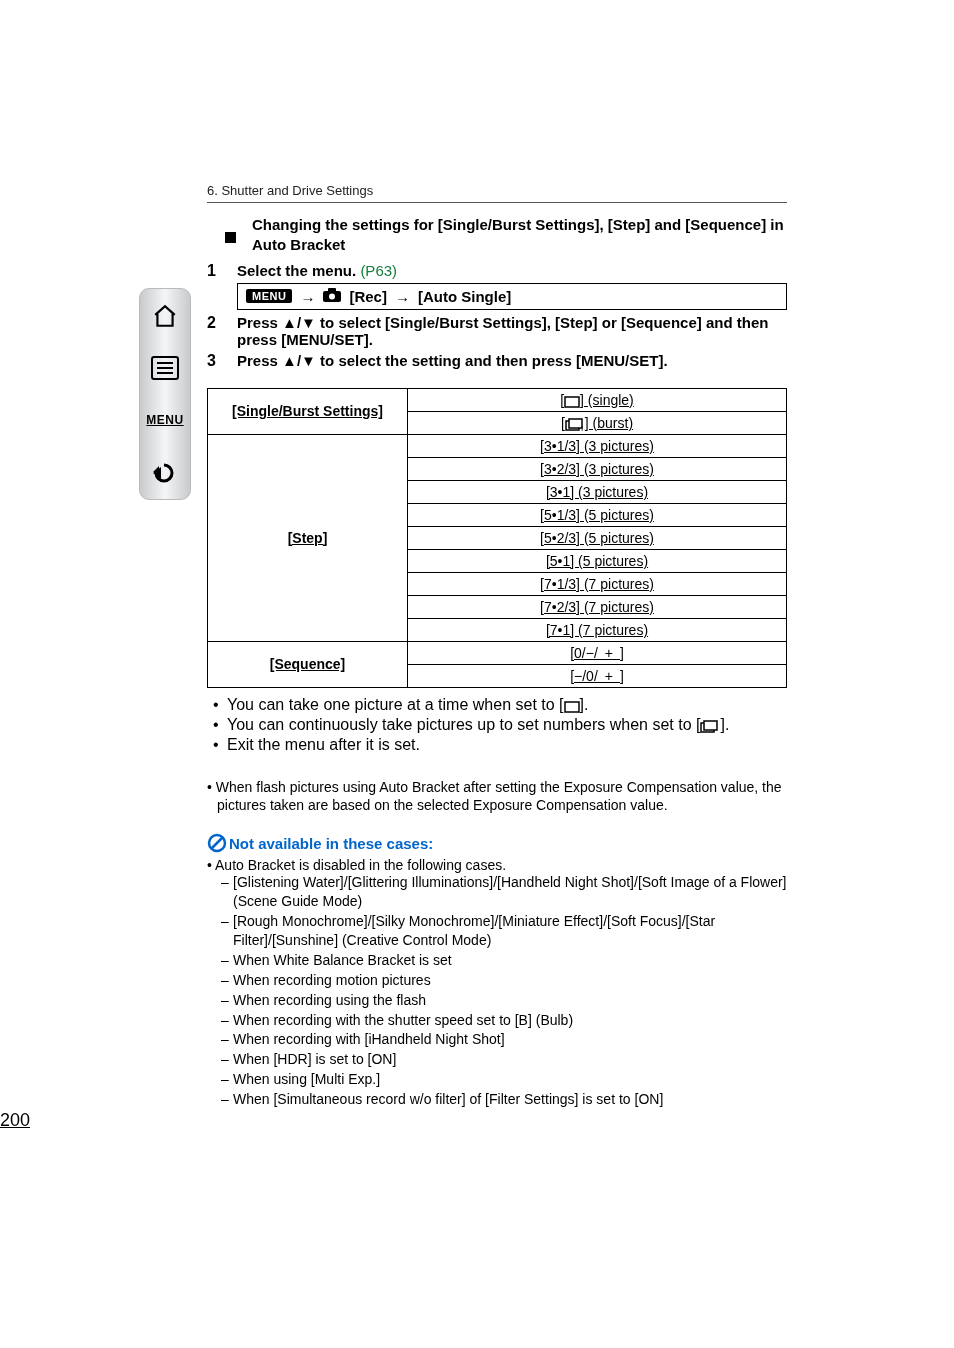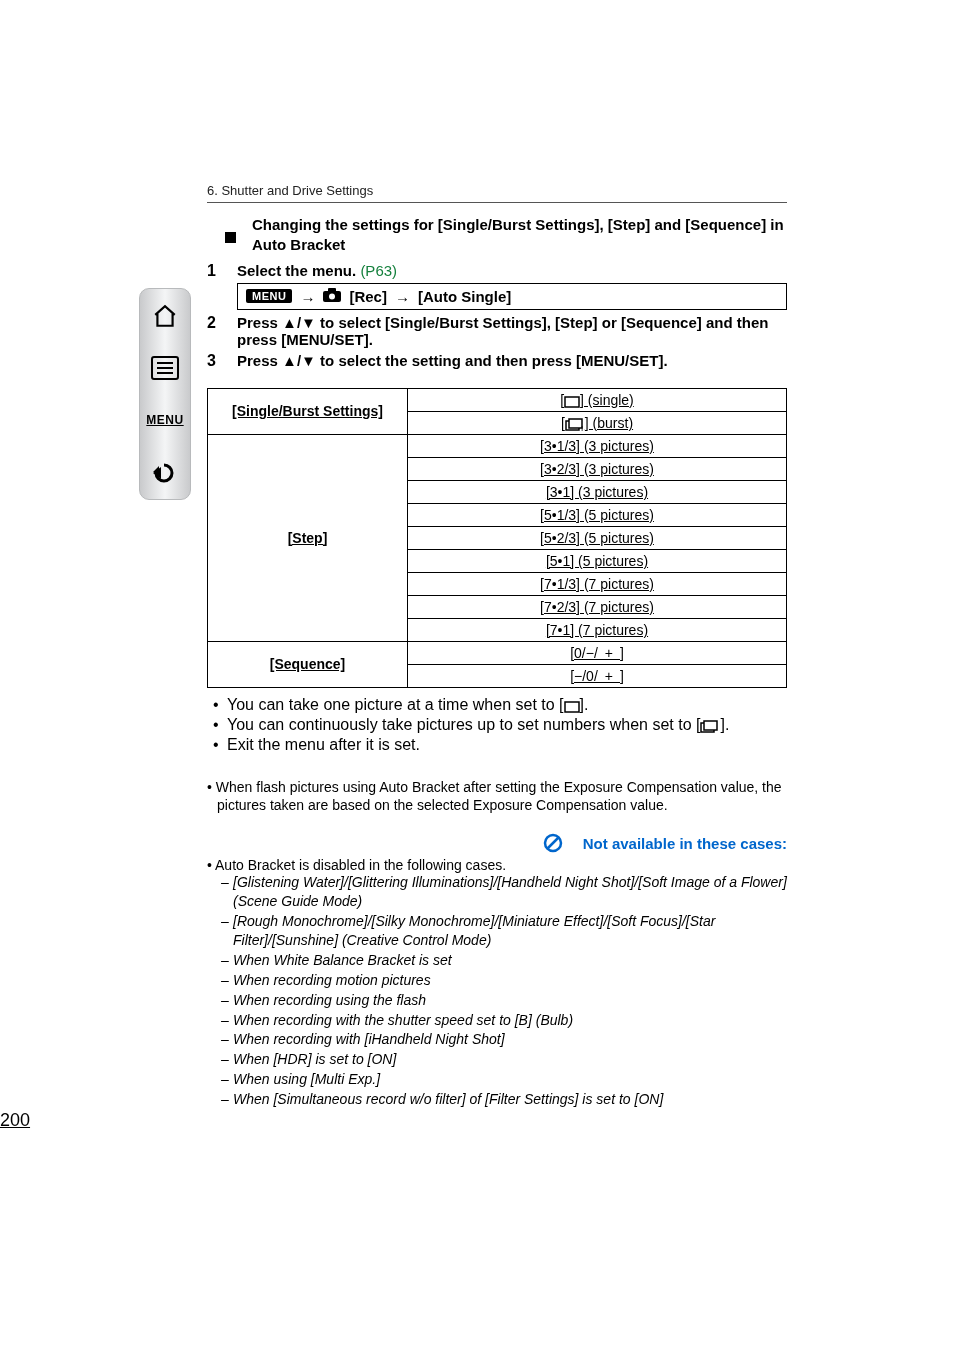--- a/index.html
+++ b/index.html
@@ -38,25 +38,25 @@
   .menu-badge { background:#000; color:#fff; font-size:11px; padding:1px 6px; border-radius:2px; letter-spacing:0.5px;}
   .cam-icon { display:inline-block; }
   table.settings { border-collapse: collapse; width:100%; margin-top:18px; font-size:14px;text-decoration:underline;}
   table.settings th, table.settings td { border:1px solid #000; padding:3px 6px; text-align:center;}
   table.settings th { font-weight:bold; width:200px;}
   .bullets { margin-top:8px; font-size:16px; padding-left: 20px;}
   .bullets li { list-style: none; position:relative; padding-left: 0; margin-bottom:2px;}
   .bullets li::before { content:"•"; position:absolute; left:-14px; }
   .note { font-size:14px; margin-top:24px; padding-left:10px; text-indent:-10px; line-height:1.35;}
   .note::before { content:"• "; }
-  .unavail-head { color:#0066cc; font-weight:bold; margin-top:18px; display:flex; align-items:center; gap:20px; font-size:15px;justify-content:flex-end;}
+  .unavail-head { color:#0066cc; font-weight:bold; margin-top:18px; display:flex; align-items:center; gap:2px; font-size:15px;}
   .unavail-list { font-size:14px; margin-top:4px; }
   .unavail-list .top { padding-left:10px; text-indent:-10px;}
   .unavail-list .top::before { content:"• ";}
-  .unavail-list ul { list-style:none; padding-left:14px;font-style:italic;}
+  .unavail-list ul { list-style:none; padding-left:14px;}
   .unavail-list ul li { position:relative; padding-left:12px; line-height:1.35; margin-bottom:1px;}
   .unavail-list ul li::before { content:"–"; position:absolute; left:0;}
   .pagenum { position:absolute; left:0; width:954px; top:1110px; text-align:left; font-size:18px; text-decoration: underline;}
   .inline-icon { display:inline-block; vertical-align:-3px;}
 </style>
 </head>
 <body>
 
 <div class="page">
 

